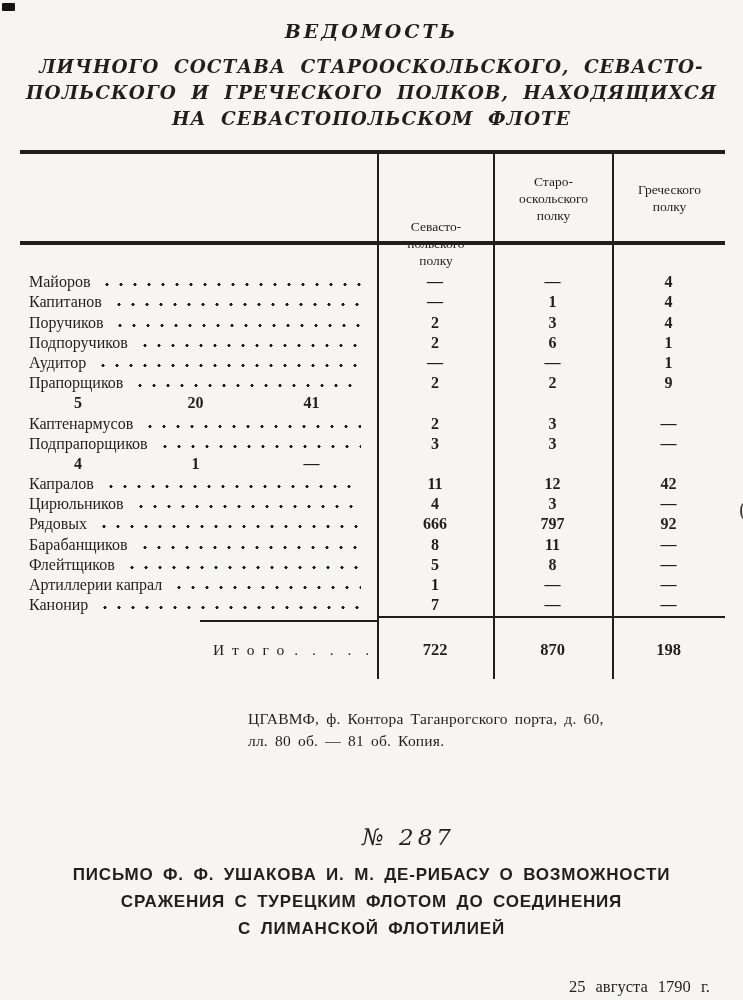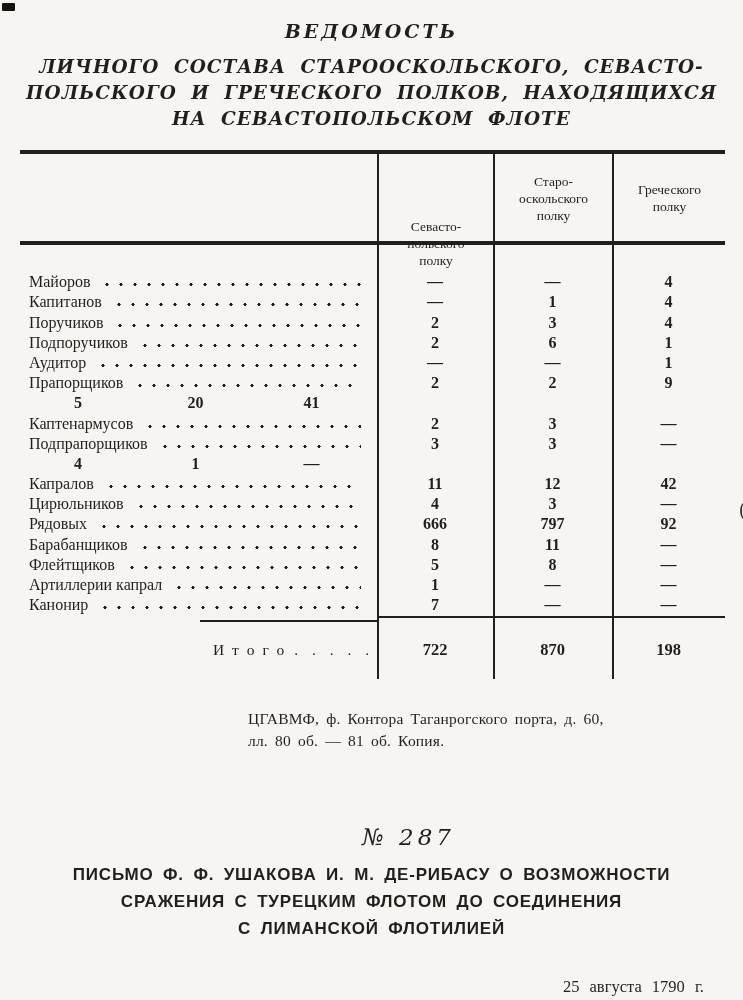--- a/index.html
+++ b/index.html
@@ -63,21 +63,21 @@
   }
   .letter-no{
     position:absolute;top:824px;left:0;width:100%;text-align:center;
     font-family:"DejaVu Serif",serif;font-style:italic;font-size:23px;letter-spacing:4px;margin-left:37px;
   }
   .letter-title{
     position:absolute;top:861px;left:0;width:100%;text-align:center;
     font-family:"Liberation Sans",sans-serif;font-weight:bold;
     font-size:17px;line-height:27px;letter-spacing:.8px;word-spacing:4px;
   }
-  .letter-date{position:absolute;top:977px;right:39px;font-size:16.5px;word-spacing:6px;}
+  .letter-date{position:absolute;top:977px;right:33px;font-size:16.5px;word-spacing:6px;}
 </style>
 </head>
 <body>
 
 <div class="artifact-corner"></div>
 <div class="artifact-paren">(</div>
 
 <div class="doc-title">ВЕДОМОСТЬ</div>
 
 <div class="doc-subtitle">

